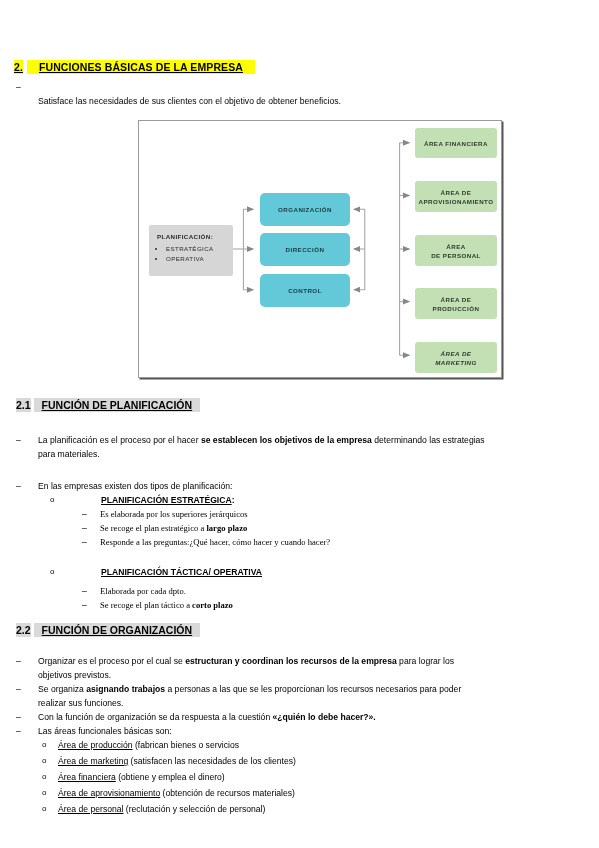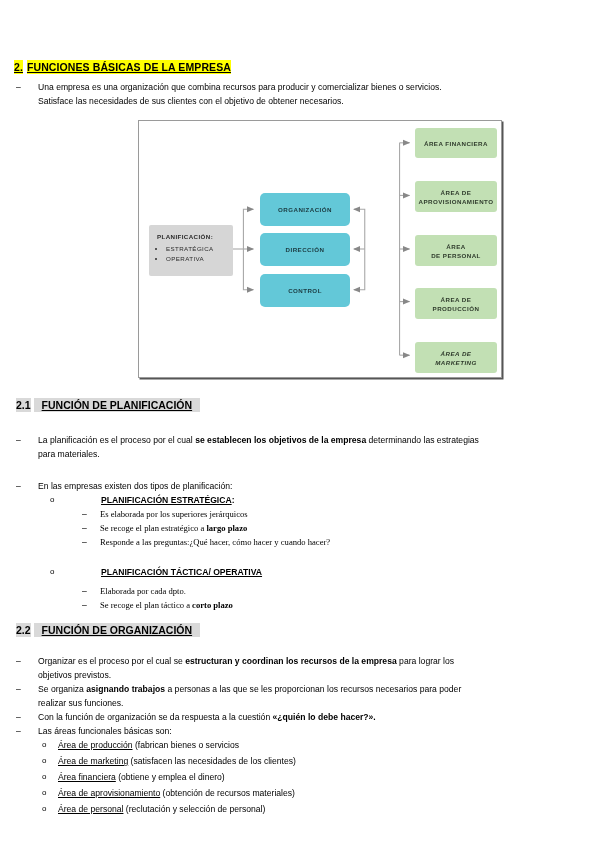--- a/index.html
+++ b/index.html
@@ -25,21 +25,21 @@
   .h-main {
     position: absolute;
     left: 14px;
     top: 61px;
     font-size: 10.5px;
     font-weight: bold;
     letter-spacing: 0.1px;
     white-space: nowrap;
   }
   .h-main .num { background: #ffff00; text-decoration: underline; padding: 1px 0; }
-  .h-main .txt { background: #ffff00; text-decoration: underline; padding: 1px 0; }
+  .h-main .txt { background: #ffff00; text-decoration: underline; padding: 1px 12px; }
 
   .h-sub {
     position: absolute;
     left: 16px;
     font-size: 10.5px;
     font-weight: bold;
     white-space: nowrap;
   }
   .h-sub .num { background: #d9d9d9; padding: 1px 0; }
   .h-sub .txt { background: #d9d9d9; text-decoration: underline; padding: 1px 8px; }
@@ -140,22 +140,22 @@
 
 <div class="page">
 
   <div class="h-main">
     <span class="num">2.</span><span class="txt" style="margin-left:4px;">FUNCIONES BÁSICAS DE LA EMPRESA</span>
   </div>
 
   <div class="dash-item" style="left:16px; top:80px; width:560px;">
     <span class="dash">–</span>
     <span class="body">
-      <span>Una empresa es una organización que combina recursos para producir y comercializar bienes o servicios.</span><br>
-      <span>Satisface las necesidades de sus clientes con el objetivo de obtener necesarios.</span>
+      <br>
+      <span>Satisface las necesidades de sus clientes con el objetivo de obtener beneficios.</span>
     </span>
   </div>
 
   <div class="diagram">
     <div class="dg-inner">
 
       <svg class="dg-svg" viewBox="0 0 364 258" preserveAspectRatio="none">
         <defs>
           <marker id="ah" markerWidth="7" markerHeight="7" refX="6" refY="3.2" orient="auto">
             <path d="M0,0.4 L6.6,3.2 L0,6.0 z" fill="#888888"></path>
@@ -233,21 +233,21 @@
     </div>
   </div>
 
   <div class="h-sub" id="h21">
     <span class="num">2.1</span><span class="txt" style="margin-left:3px;">FUNCIÓN DE PLANIFICACIÓN</span>
   </div>
 
   <div class="dash-item" style="left:16px; top:433px; width:560px;">
     <span class="dash">–</span>
     <span class="body">
-      <span>La planificación es el proceso por el cual </span><b>se establecen los objetivos de la empresa</b><span> determinando las estrategias</span><br>
+      <span>La planificación es el proceso por el hacer </span><b>se establecen los objetivos de la empresa</b><span> determinando las estrategias</span><br>
       <span>para materiales.</span>
     </span>
   </div>
 
   <div class="dash-item" style="left:16px; top:479px; width:560px;">
     <span class="dash">–</span>
     <span class="body">En las empresas existen dos tipos de planificación:</span>
   </div>
 
   <div class="o-item" style="left:50px; top:493px; width:500px;">

